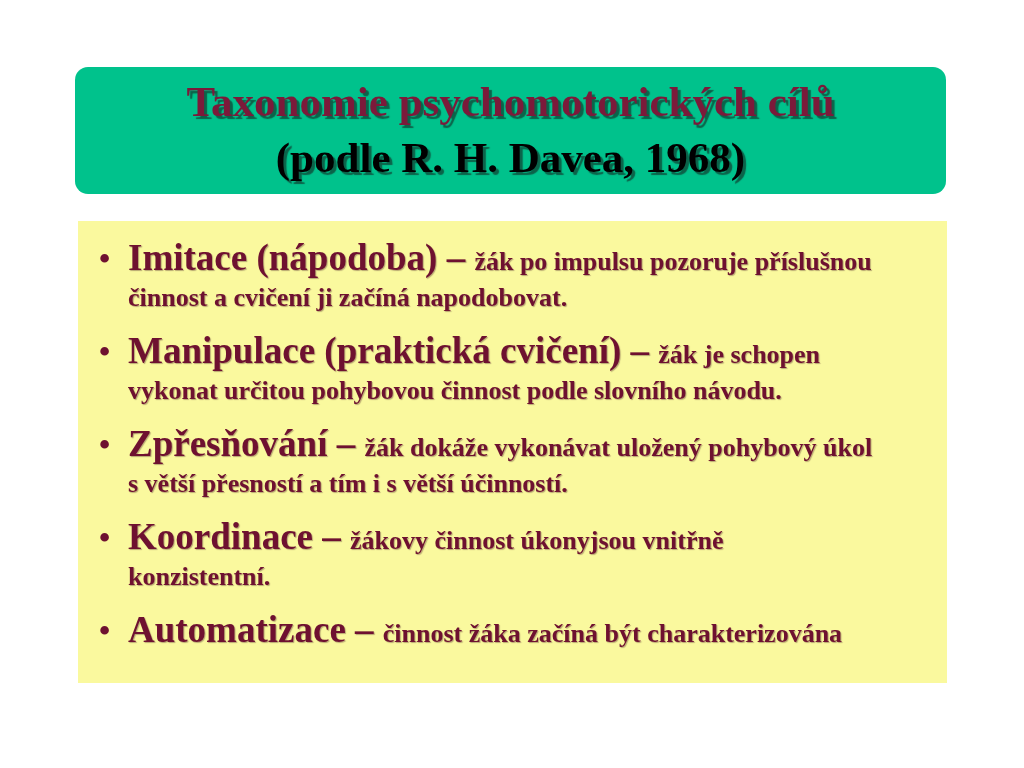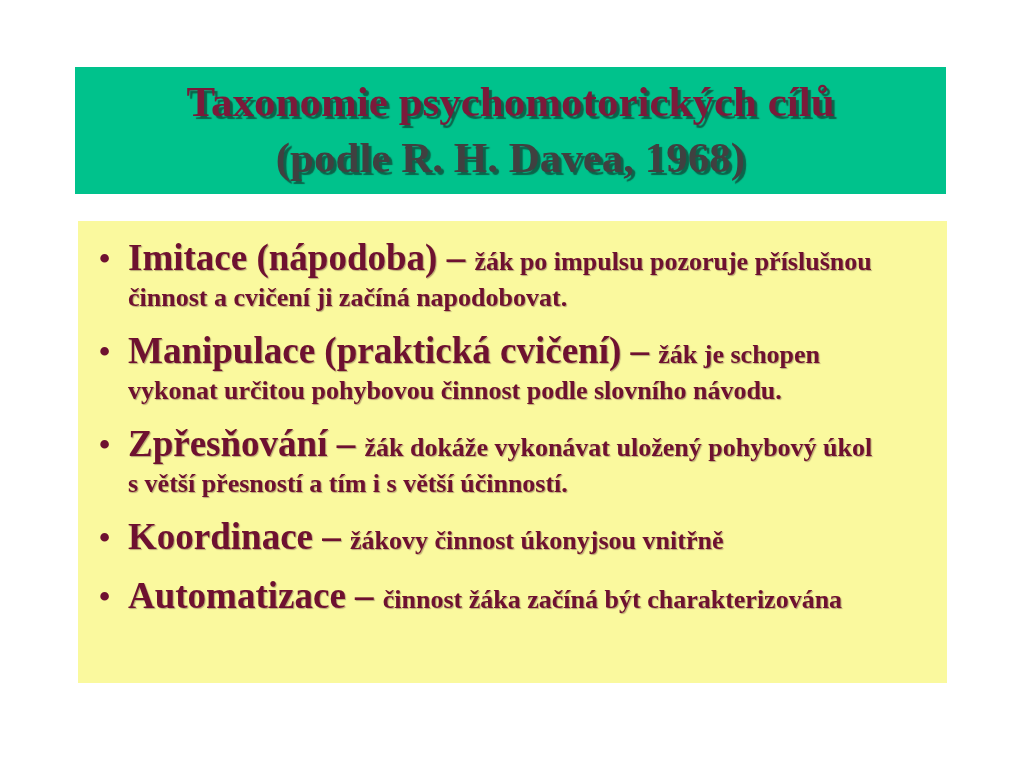--- a/index.html
+++ b/index.html
@@ -87,28 +87,28 @@
   li.item .desc {
     font-size: 26px;
     font-family: Liberation Serif, serif;
   }
 </style>
 </head>
 <body style="background: rgb(255, 255, 255);">
 
 <div class="slide" style="background: rgb(255, 255, 255);">
 
-  <div class="title-bar" style="background: rgb(0, 194, 140);">
+  <div class="title-bar" style="background: rgb(0, 194, 140); border-radius: 13px;">
     <div class="title-line" style="color: rgb(123, 26, 58);">Taxonomie psychomotorických cílů</div>
-    <div class="title-line" style="color: #404040;">(podle R. H. Davea, 1968)</div>
+    <div class="title-line" style="color: #000000;">(podle R. H. Davea, 1968)</div>
   </div>
 
   <div class="content-box" style="background: rgb(250, 249, 158); color: rgb(110, 17, 48);">
     <ul class="bullet-list">
         <li class="item"><span class="bullet">•</span><span class="term">Imitace (nápodoba)</span><span class="dash"> – </span><span class="desc">žák po impulsu pozoruje příslušnou</span><br><span class="desc">činnost a cvičení ji začíná napodobovat.</span></li>
         <li class="item"><span class="bullet">•</span><span class="term">Manipulace (praktická cvičení) – </span><span class="dash"></span><span class="desc">žák je schopen</span><br><span class="desc">vykonat určitou pohybovou činnost podle slovního návodu.</span></li>
         <li class="item"><span class="bullet">•</span><span class="term">Zpřesňování – </span><span class="dash"></span><span class="desc">žák dokáže vykonávat uložený pohybový úkol</span><br><span class="desc">s větší přesností a tím i s větší účinností.</span></li>
-        <li class="item"><span class="bullet">•</span><span class="term">Koordinace</span><span class="dash"> – </span><span class="desc">žákovy činnost úkonyjsou vnitřně</span><br></li>
+        <li class="item"><span class="bullet">•</span><span class="term">Koordinace</span><span class="dash"> – </span><span class="desc">žákovy činnost úkonyjsou vnitřně</span><br><span class="desc">konzistentní.</span></li>
         <li class="item"><span class="bullet">•</span><span class="term">Automatizace – </span><span class="dash"></span><span class="desc">činnost žáka začíná být charakterizována</span><br></li>
       </ul>
   </div>
 
 </div>
 
 </body></html>

